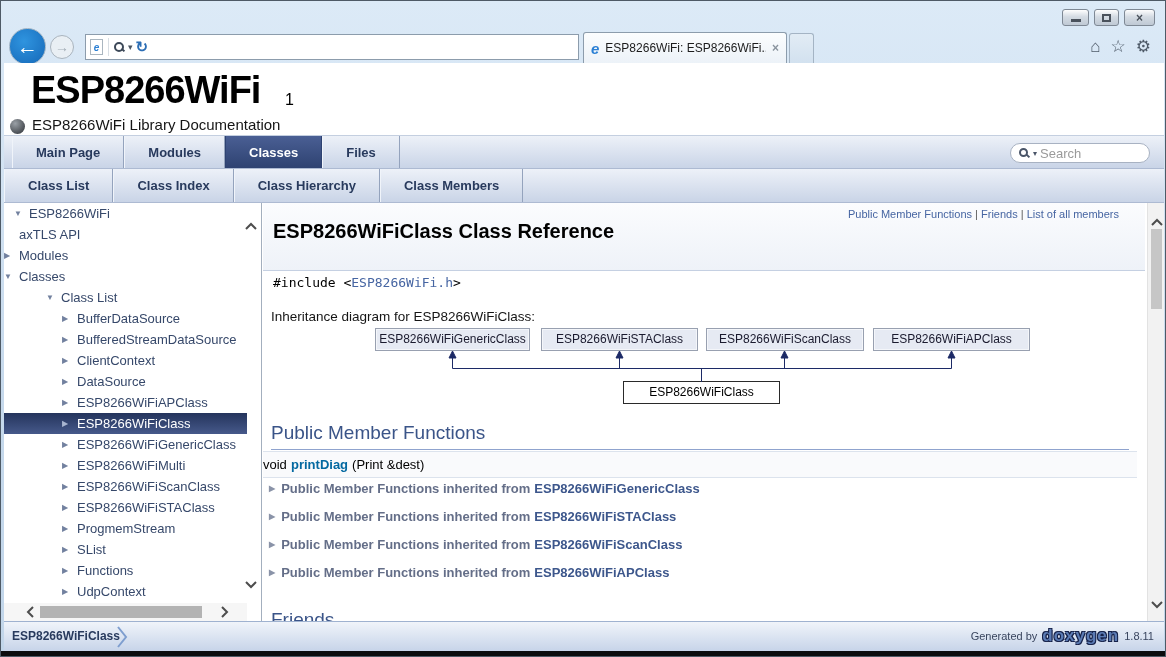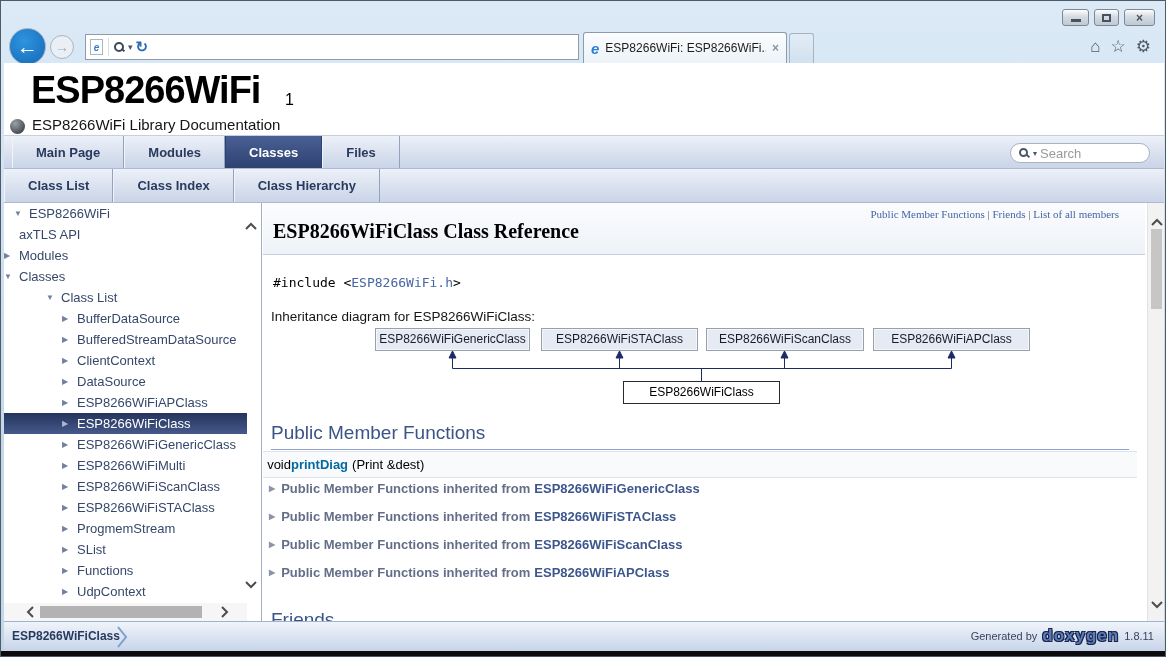--- a/index.html
+++ b/index.html
@@ -104,41 +104,41 @@
   .trow .lbl { padding-left:1px; }
   .trow.selected { background:linear-gradient(#24345C,#46598A); color:#fff; }
   .trow.selected .arr { color:#A9B6D0; }
   .vchev { position:absolute; right:3px; }
   .hscroll { position:absolute; left:0; bottom:0; width:243px; height:18px; background:#F6F6F6; }
   .hthumb { position:absolute; left:36px; top:3px; width:162px; height:12px; background:#B3B3B3; }
   .hchev { position:absolute; top:2px; }
 
   .content { position:absolute; left:259px; top:0; width:901px; height:418px; background:#fff;
              overflow:hidden; }
-  .chead { position:absolute; left:0; top:0; width:882px; height:52px;
-           background:linear-gradient(#FBFCFE,#EEF2F8); border-bottom:1px solid #C5D0E2;font-family:Liberation Serif, serif; }
+  .chead { position:absolute; left:0; top:0; width:882px; height:68px;
+           background:linear-gradient(#FBFCFE,#EEF2F8); border-bottom:1px solid #C5D0E2; }
   .csummary { position:absolute; right:26px; top:5px; font-size:11px; color:#5A5A5A; }
   .csummary a { color:#4665A2; text-decoration:none; }
   .ctitle { position:absolute; left:10px; top:17px; font-size:20px; font-weight:bold; color:#000;text-align:right; }
   .cinclude { position:absolute; left:10px; top:72px; font-family:"DejaVu Sans Mono",monospace;
               font-size:13px; color:#000; }
   .cinclude a { color:#4665A2; text-decoration:none; }
   .cinhlabel { position:absolute; left:8px; top:106px; font-size:13.5px; color:#151515; }
   .dbox { position:absolute; height:23px; line-height:21px; text-align:center; font-size:12px; }
   .dparent { background:#E6EAF3; border:1px solid #98A0B0; color:#1A1A2E; top:125px;
              box-shadow:inset 0 0 0 1px #F4F6FA; }
   .dchild { background:#fff; border:1px solid #2A2A2A; color:#000; top:178px; }
   .dsvg { position:absolute; left:0; top:148px; }
   .ghead { position:absolute; left:8px; width:858px; font-size:19px; color:#3A5488;
            padding-bottom:5px; border-bottom:1px solid #8FA3CE; }
   .ghead.pmf { top:219px; } .ghead.fri { top:406px; }
   .mrow { position:absolute; left:0; top:248px; width:874px; height:27px; background:#F9FAFC;
           border-top:1px solid #DCE3ED; border-bottom:1px solid #DCE3ED;
           display:flex; align-items:center; font-size:13px; }
-  .mtype { width:28px; text-align:right; color:#000; flex:none; }
+  .mtype { width:28px; color:#000; flex:none; }
   .mname { color:#0369a1; font-weight:bold; text-decoration:none; }
   .margs { color:#000; margin-left:4px; }
   .irow { position:absolute; left:6px; height:20px; font-size:13px; font-weight:bold;
           color:#646E88; display:flex; align-items:center; }
   .iarr { font-size:8px; color:#8A93A8; margin-right:6px; }
   .iklass { color:#3D578C; margin-left:4px; text-decoration:none; }
   .i0 { top:275px; } .i1 { top:303px; } .i2 { top:331px; } .i3 { top:359px; }
   .vscroll { position:absolute; right:0; top:0; width:17px; height:418px; background:#F2F2F2;
              border-left:1px solid #E2E2E2; }
   .vthumb { position:absolute; left:3px; top:26px; width:11px; height:80px; background:#C6C6C6; }
@@ -233,20 +233,23 @@
 
     <div class="dtabs row2">
       <div class="dtab">
           <span>Class List</span>
         </div>
       <div class="dtab">
           <span>Class Index</span>
         </div>
       <div class="dtab">
           <span>Class Hierarchy</span>
+        </div>
+      <div class="dtab">
+          <span>Class Members</span>
         </div>
     </div>
 
     <div class="main">
 
       <div class="snav">
         <div class="tree">
           <div class="trow lvl0">
               <span class="arr">▼</span>
               <span class="lbl">ESP8266WiFi</span>

